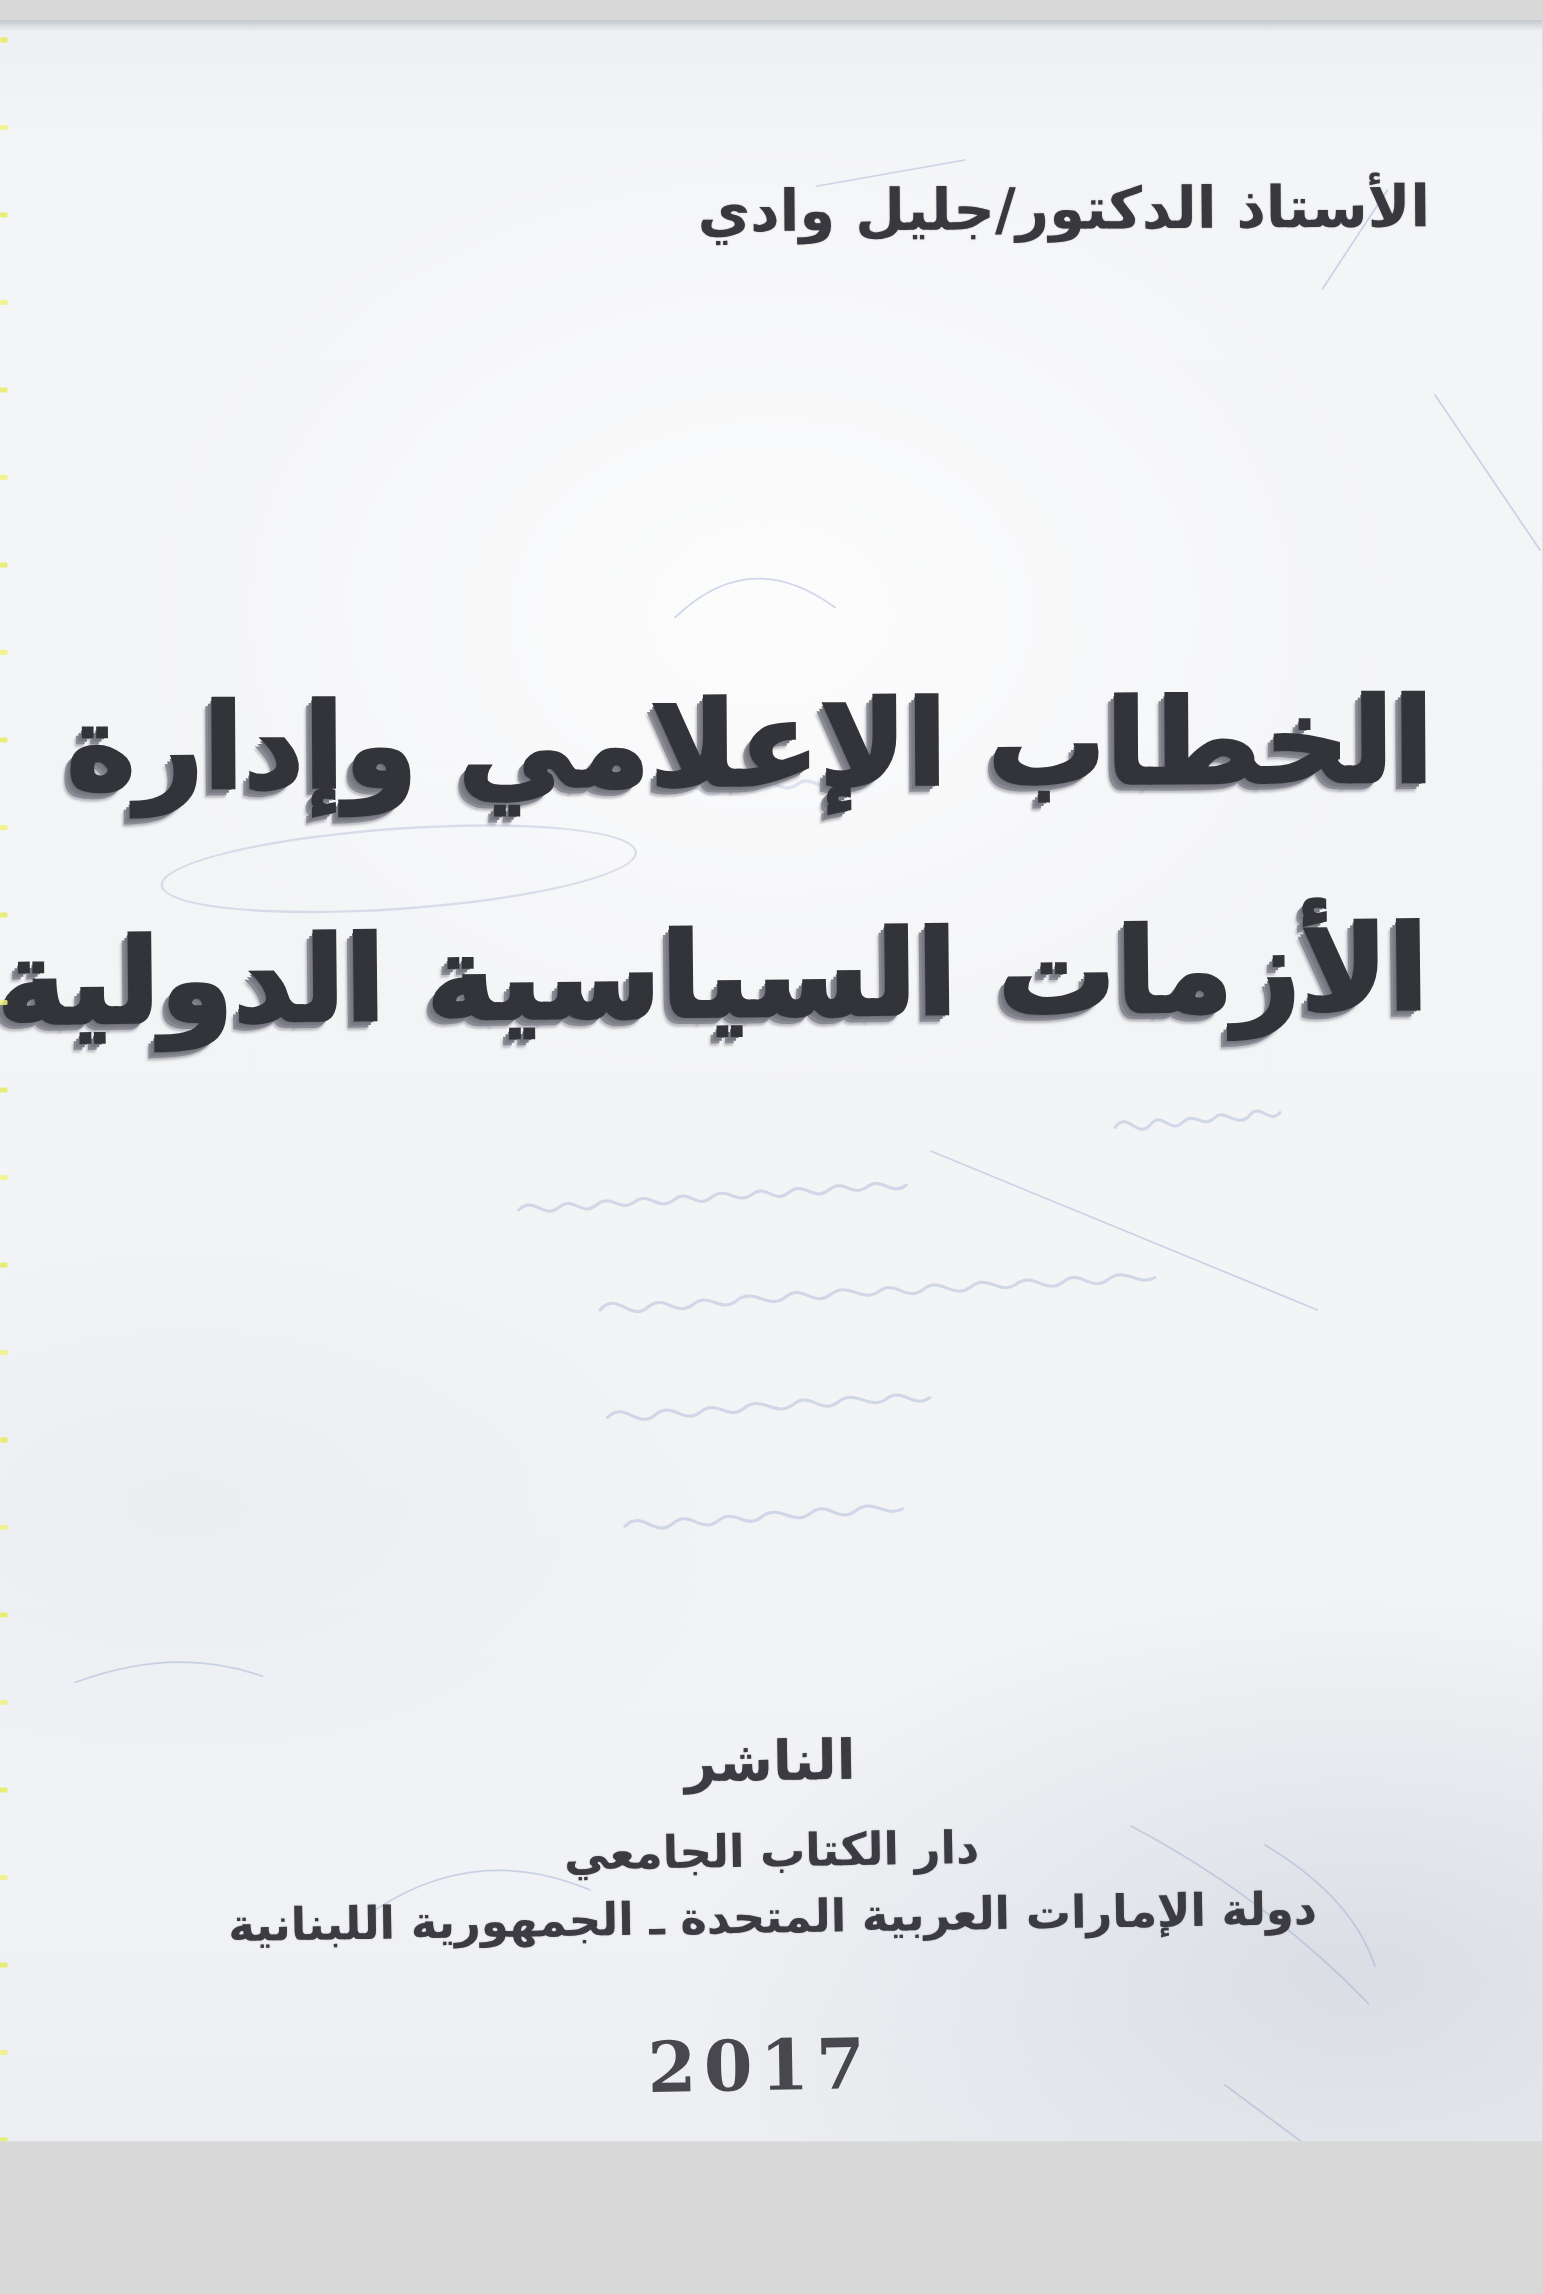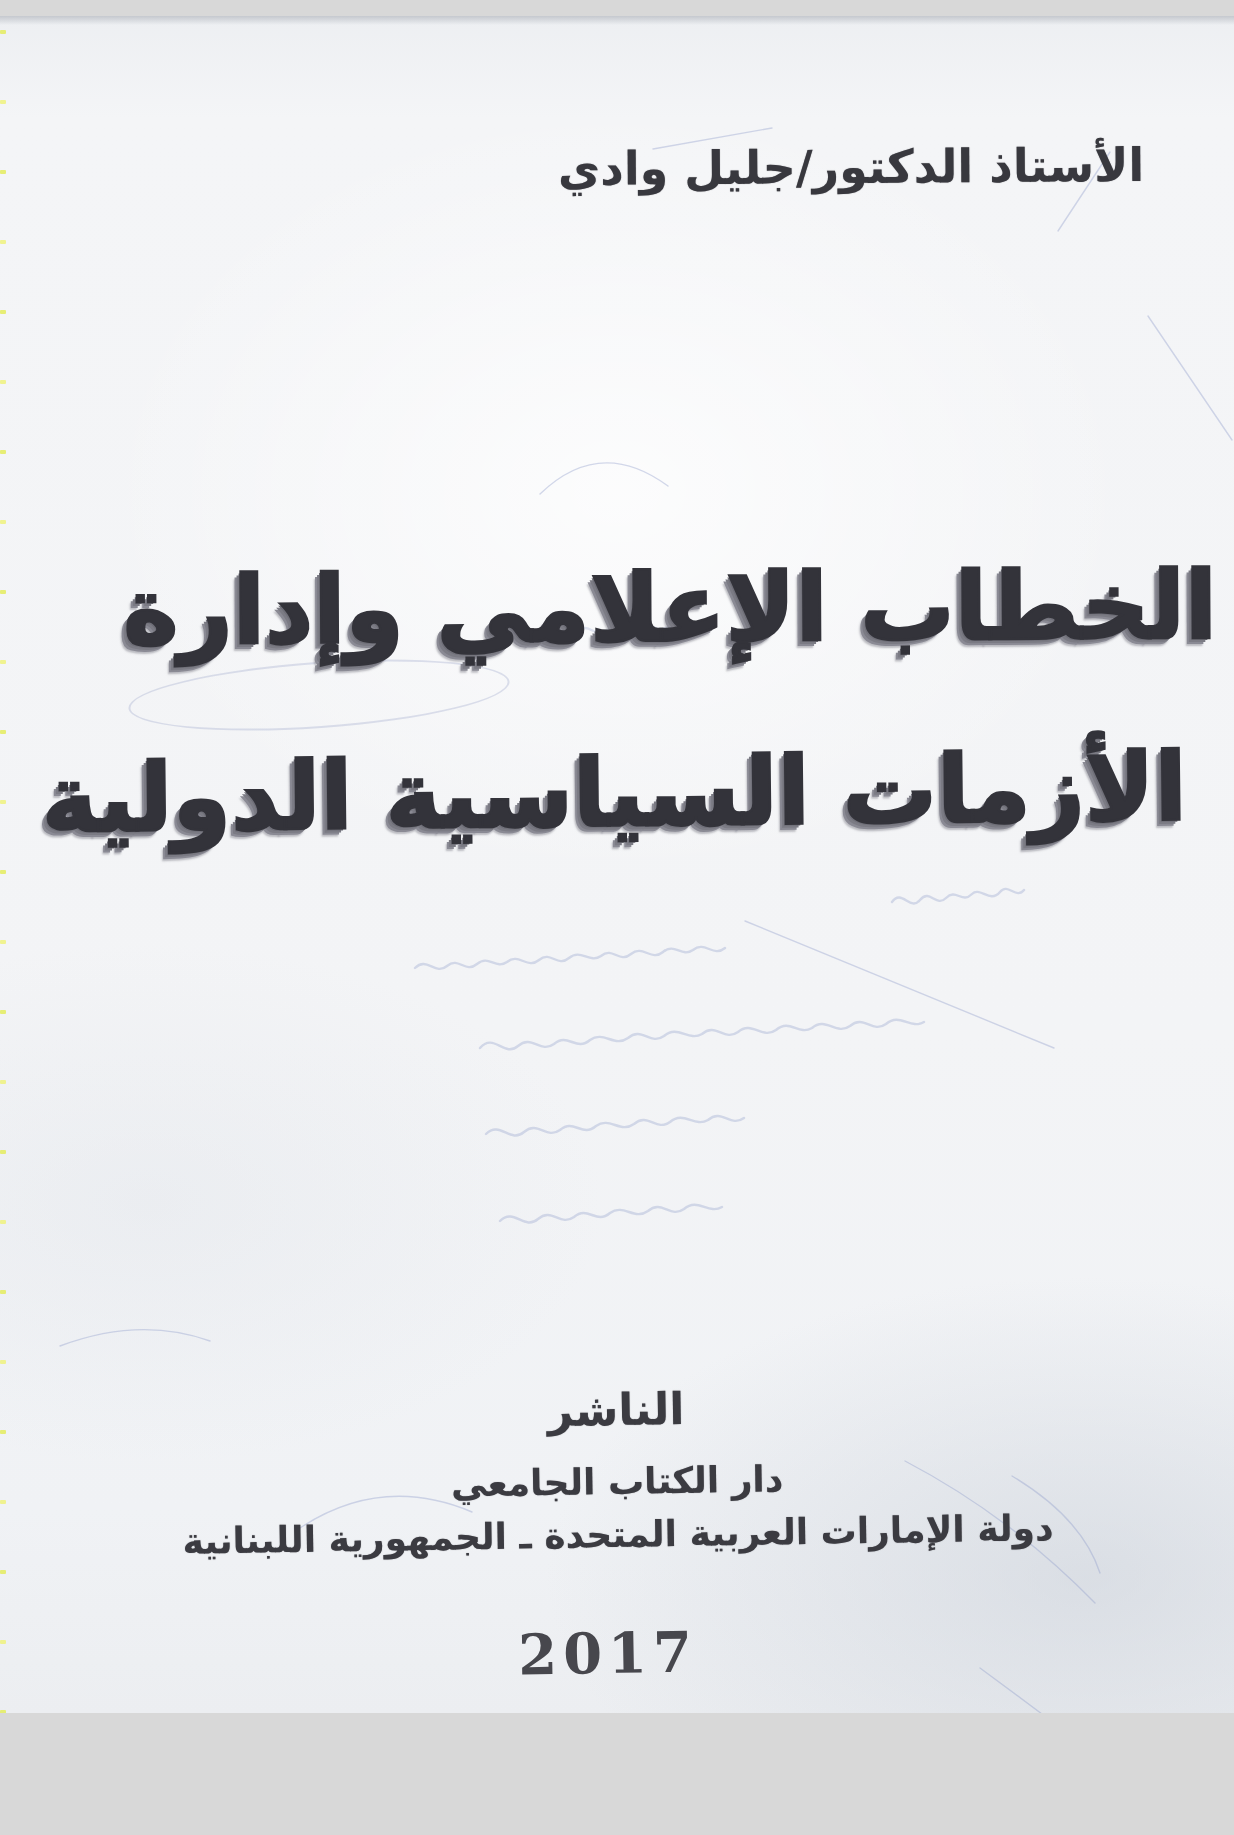--- a/index.html
+++ b/index.html
@@ -25,21 +25,21 @@
   
   .author-line {
     position:absolute; top:124px; right:90px;
     font-size:46px; font-weight:bold; color:#38383e;
     transform:rotate(-0.4deg);
     text-shadow:0 0 1px rgba(56,56,62,0.55);
     white-space:nowrap;
   }
 
   
-  .title-block { position:absolute; left:0; right:0; top:500px; text-align:right; }
+  .title-block { position:absolute; left:0; right:0; top:488px; text-align:center; }
   .title-line {
     display:block; font-size:94px; font-weight:bold; line-height:185px;
     color:#33333a;
     -webkit-text-stroke:2.5px #33333a;
     text-shadow:
       -2px 2px 0 #6f6f78,
       -4px 4px 0 #7b7b84,
       -6px 6px 0 #8a8a94,
       -7px 8px 2px rgba(138,138,148,0.55);
     white-space:nowrap;

